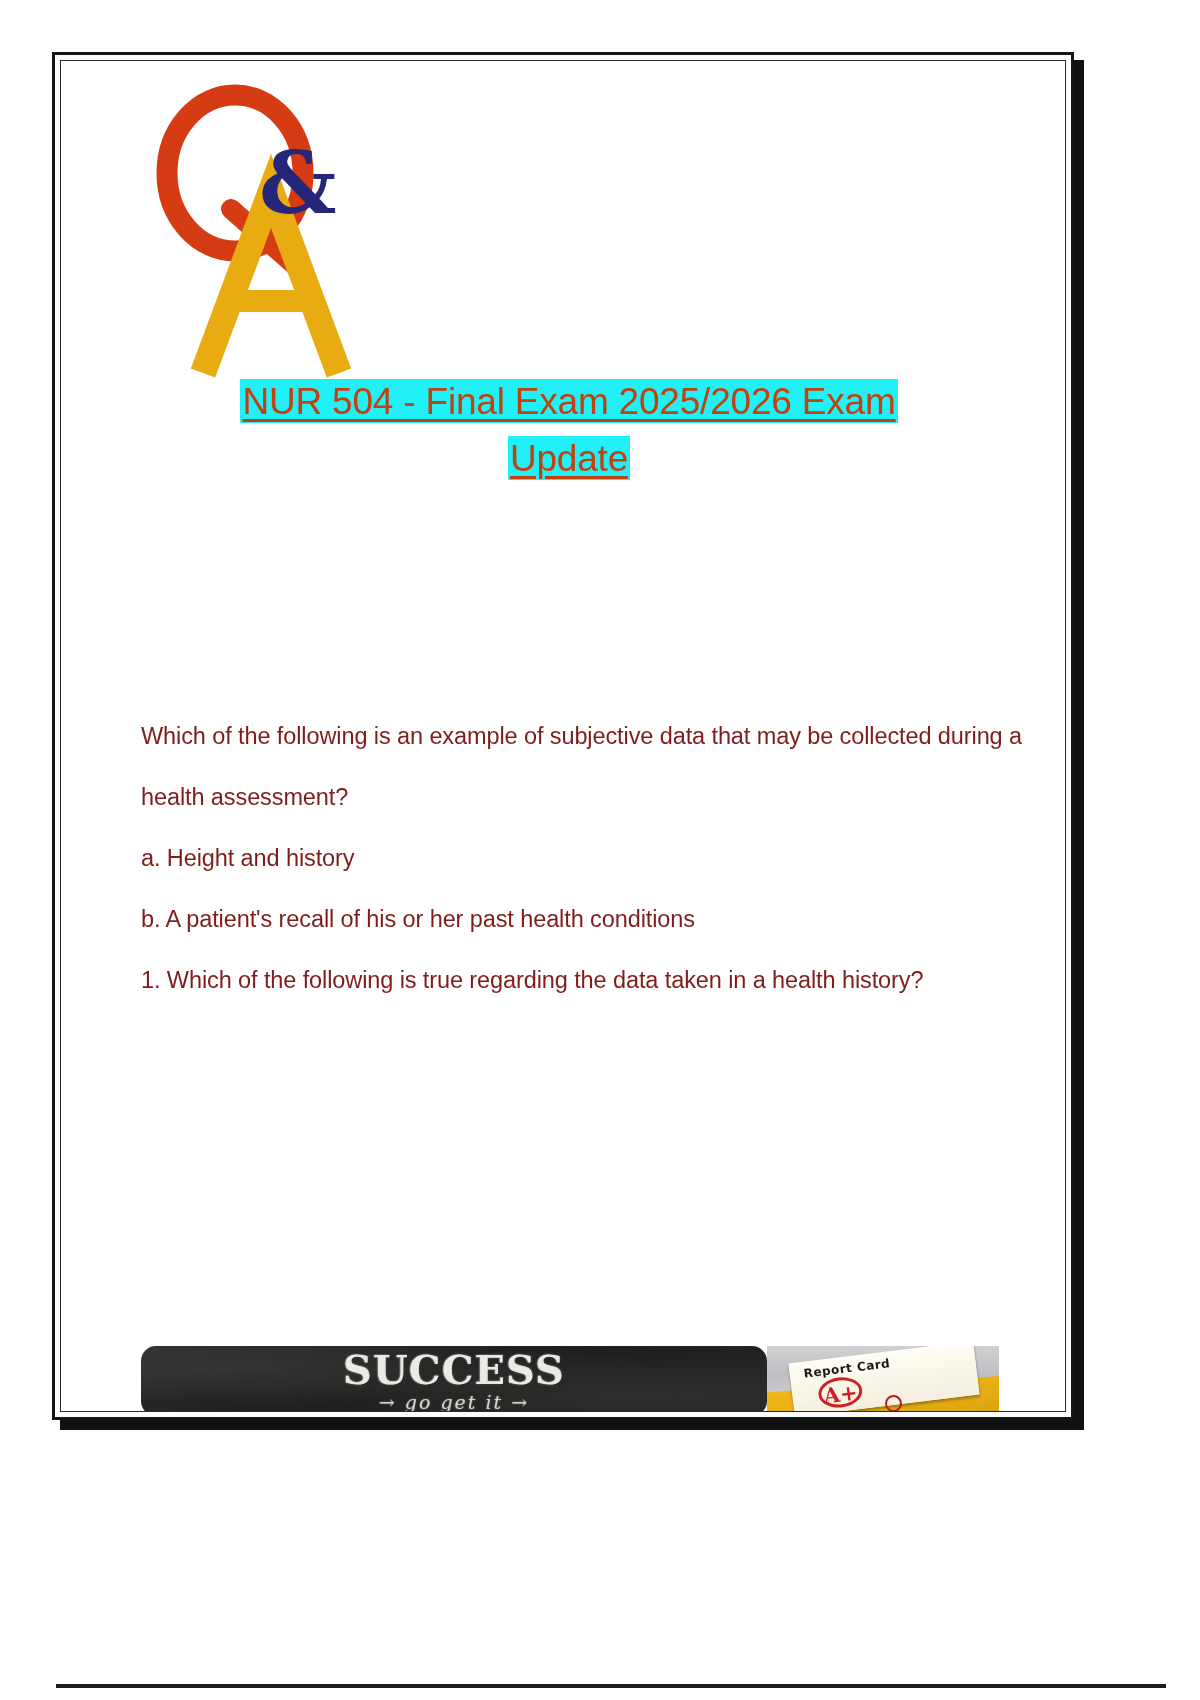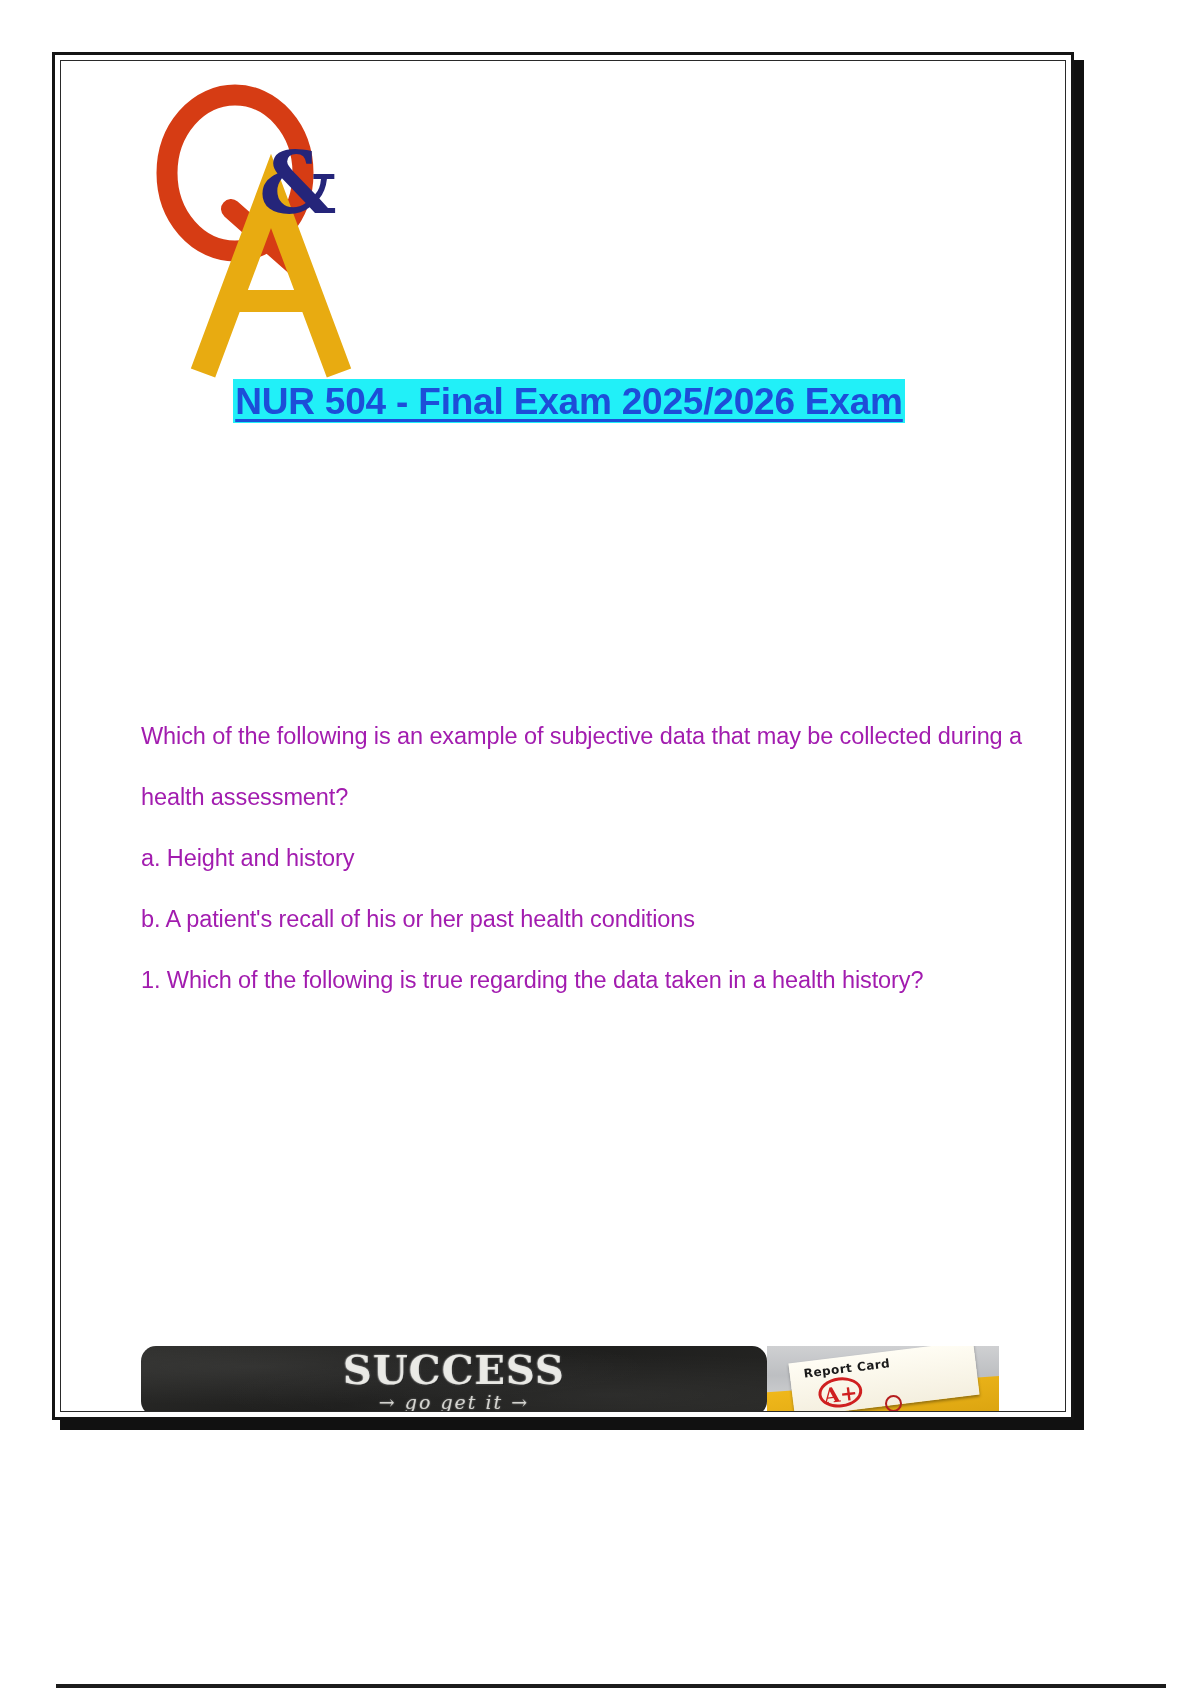--- a/index.html
+++ b/index.html
@@ -60,23 +60,23 @@
   .title-block {
     position: absolute;
     left: 58px;
     top: 312px;
     width: 900px;
     text-align: center;
   }
   .title-line {
     display: block;
     font-size: 37px;
-    font-weight: bold;
+    font-weight: normal;
     line-height: 57px;
-    color: #1d4ed8;
+    color: #c2410c;
     letter-spacing: -0.2px;
     margin: 0;
   }
   .title-line .hl {
     background: #21f0f8;
     text-decoration: underline;
     text-decoration-thickness: 3px;
     text-underline-offset: 5px;
     padding: 2px 2px 1px 2px;
     box-decoration-break: clone;
@@ -86,21 +86,21 @@
   
   .body-text {
     position: absolute;
     left: 80px;
     top: 645px;
     width: 890px;
   }
   .para {
     font-size: 23.5px;
     line-height: 61px;
-    color: #a21caf;
+    color: #7f1d1d;
     margin: 0;
     letter-spacing: -0.1px;
     font-weight: 400;
   }
   .tofu {
     display: inline-block;
     width: 14px;
     height: 17px;
     border: 1.5px solid #3a3a3a;
     position: relative;
@@ -262,20 +262,21 @@
 
         <path d="M50 300 L118 118 L186 300" fill="none" stroke="#e8ab11" stroke-width="26" stroke-linejoin="miter"></path>
         <path d="M78 228 L158 228" stroke="#e8ab11" stroke-width="22" fill="none"></path>
 
         <text x="106" y="140" font-family="DejaVu Serif, serif" font-size="86" font-weight="bold" fill="#25257a">&amp;</text>
       </svg>
     </div>
 
     <div class="title-block">
       <div class="title-line"><span class="hl">NUR 504 - Final Exam 2025/2026 Exam</span></div>
+      <div class="title-line"><span class="hl">Update</span></div>
     </div>
 
     <div class="body-text">
       <p class="para">Which of the following is an example of subjective data that may be collected during a health assessment?</p>
       <p class="para">a. Height and history</p>
       <p class="para">b. A patient's recall of his or her past health conditions</p>
       <p class="para">1. Which of the following is true regarding the data taken in a health history?</p>
     </div>
 
     <div class="img-strip">

